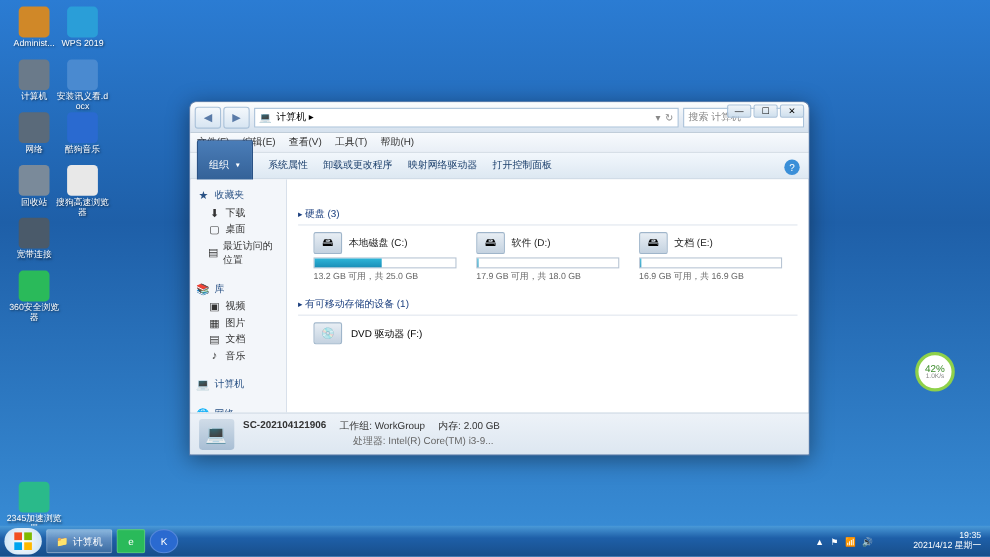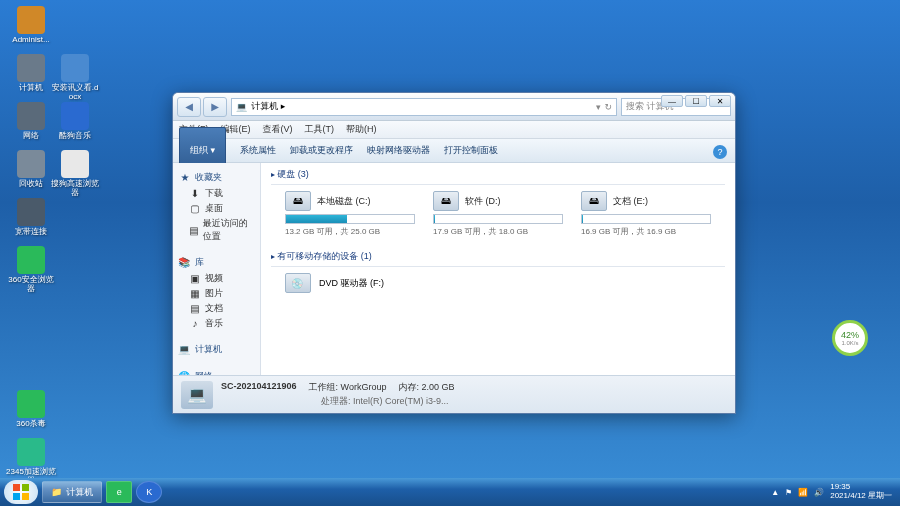--- a/index.html
+++ b/index.html
@@ -18,31 +18,31 @@
 .navbtn { width: 24px; height: 20px; background: linear-gradient(180deg,#f4f8fc,#d7e5f2); border: 1px solid #a9c1d9; border-radius: 3px; display:flex;align-items:center;justify-content:center;font-size:10px;color:#5a7ba8; }
 .addrbar { flex: 1; height: 18px; background: #fff; border: 1px solid #a9c1d9; display: flex; align-items: center; padding: 0 4px; font-size: 9px; gap: 4px; }
 .searchbar { width: 110px; height: 18px; background: #fff; border: 1px solid #a9c1d9; display: flex; align-items: center; padding: 0 4px; font-size: 9px; color: #888; }
 .winbtns { position: absolute; right: 4px; top: 2px; display: flex; gap: 2px; }
 .winbtn { width: 22px; height: 12px; background: linear-gradient(180deg,#f0f4f8,#cfe0ee); border: 1px solid #a9c1d9; border-radius: 2px; font-size: 8px; display:flex;align-items:center;justify-content:center; }
 
 .menubar { height: 18px; background: linear-gradient(180deg,#f7fafd,#e9eff6); border-bottom: 1px solid #d0d9e3; display: flex; align-items: center; padding: 0 6px; gap: 12px; font-size: 9px; color: #333; }
 .menuitem { cursor: pointer; }
 
 .toolbar { height: 24px; background: linear-gradient(180deg,#f2f7fc,#dde8f2); border-bottom: 1px solid #c8d5e2; display: flex; align-items: center; padding: 0 6px; gap: 14px; font-size: 9px; }
-.tbtn { background: linear-gradient(180deg,#4a7db8,#2e5a8f); color: #fff; padding: 16px 10px; border-radius: 2px; border: 1px solid #2a5285; cursor: pointer; }
+.tbtn { background: linear-gradient(180deg,#4a7db8,#2e5a8f); color: #fff; padding: 16px 10px; border-radius: 2px; border: 1px solid #2a5285; cursor: pointer; font-family: Liberation Mono, monospace; }
 .tlink { color: #1a3e6b; cursor: pointer; }
 
 .body { flex: 1; display: flex; overflow: hidden; }
 .sidebar { width: 88px; background: #f3f6fa; border-right: 1px solid #d8e0ea; padding: 4px 0; font-size: 9px; overflow: hidden; }
 .sbgroup { padding: 2px 6px; }
 .sbhead { display: flex; align-items: center; gap: 4px; color: #2a5285; font-size: 9px; padding: 2px 0; cursor: pointer; }
 .sbitem { display: flex; align-items: center; gap: 4px; padding: 1px 0 1px 10px; color: #333; cursor: pointer; }
 .sbitem .ico, .sbhead .ico { width: 12px; height: 12px; display:inline-flex;align-items:center;justify-content:center;font-size:10px; }
 
-.content { flex: 1; background: #fff; padding: 2px 10px; font-size: 9px; overflow: auto; }
+.content { flex: 1; background: #fff; padding: 22px 10px; font-size: 9px; overflow: auto; }
 .sect { color: #1a3e7e; padding: 3px 0; border-bottom: 1px solid #e0e6ee; font-size: 9px; cursor: pointer; }
 .sect::before { content: "▸ "; font-size: 8px; }
 .drives { display: flex; gap: 18px; flex-wrap: wrap; padding: 6px 0 10px 14px; }
 .drive { width: 130px; cursor: pointer; }
 .dhead { display: flex; align-items: center; gap: 6px; }
 .dico { width: 26px; height: 20px; background: linear-gradient(180deg,#e8eef4,#c4d2e0); border: 1px solid #9fb5ca; border-radius: 2px; display:flex;align-items:center;justify-content:center;font-size:10px; }
 .dname { font-size: 9px; color: #222; }
 .bar { height: 10px; background: #fff; border: 1px solid #b8c5d4; margin: 3px 0 2px 0; position: relative; }
 .barfill { height: 100%; background: linear-gradient(180deg,#2eb5d8,#1a8fb8); }
 .dinfo { font-size: 8px; color: #666; }
@@ -57,30 +57,34 @@
 
 
 .widget { position: absolute; right: 32px; top: 320px; width: 36px; height: 36px; border-radius: 50%; background: #fff; border: 3px solid #8fd14a; display:flex;flex-direction:column;align-items:center;justify-content:center;font-size:9px;color:#3a8a2a; }
 
 
 .taskbar { position: absolute; left: 0; bottom: 0; width: 100%; height: 28px; background: linear-gradient(180deg,#4a9ad8,#1e5fa8 40%,#184e8a); display: flex; align-items: center; padding: 0 4px; gap: 4px; }
 .start { width: 34px; height: 24px; border-radius: 12px; background: radial-gradient(circle,#fdfefe,#c8e0f4); display:flex;align-items:center;justify-content:center;cursor:pointer; }
 .taskbtn { height: 22px; background: linear-gradient(180deg,rgba(255,255,255,.25),rgba(255,255,255,.05)); border: 1px solid rgba(255,255,255,.2); border-radius: 2px; display:flex;align-items:center;gap:4px;padding:0 8px;color:#fff;font-size:9px;cursor:pointer; }
 .taskbtn.active { background: linear-gradient(180deg,rgba(255,255,255,.4),rgba(255,255,255,.15)); }
 .tray { margin-left: auto; display:flex;align-items:center;gap:6px;color:#fff;font-size:8px; }
-.clock { text-align: left; line-height: 1.1; padding-right: 4px; }
+.clock { text-align: right; line-height: 1.1; padding-right: 4px; margin-left: 30px; }
 </style>
 </head>
 <body>
 
 <div class="desktop">
     <div class="dicon" style="left: 6px; top: 6px;">
       <div class="ic" style="background:#d08828"></div>
       <div class="lbl">Administ...</div>
     </div>
+    <div class="dicon" style="left: 50px; top: 6px;">
+      <div class="ic" style="background:#2a9ed8"></div>
+      <div class="lbl">WPS 2019</div>
+    </div>
     <div class="dicon" style="left: 6px; top: 54px;">
       <div class="ic" style="background:#6a7a8a"></div>
       <div class="lbl">计算机</div>
     </div>
     <div class="dicon" style="left: 50px; top: 54px;">
       <div class="ic" style="background:#4a8ad0"></div>
       <div class="lbl">安装讯义看.docx</div>
     </div>
     <div class="dicon" style="left: 6px; top: 102px;">
       <div class="ic" style="background:#5a6a7a"></div>
@@ -98,24 +102,20 @@
       <div class="ic" style="background:#e8e8e8"></div>
       <div class="lbl">搜狗高速浏览器</div>
     </div>
     <div class="dicon" style="left: 6px; top: 198px;">
       <div class="ic" style="background:#4a5a6a"></div>
       <div class="lbl">宽带连接</div>
     </div>
     <div class="dicon" style="left: 6px; top: 246px; align-items: center;">
       <div class="ic" style="background:#2aba5a"></div>
       <div class="lbl">360安全浏览器</div>
-    </div>
-    <div class="dicon" style="left: 6px; top: 390px;">
-      <div class="ic" style="background:#2aba5a"></div>
-      <div class="lbl">360杀毒</div>
     </div>
     <div class="dicon" style="left: 6px; top: 438px;">
       <div class="ic" style="background:#2aba8a"></div>
       <div class="lbl">2345加速浏览器</div>
     </div>
   </div>
 
 <div class="window">
   <div class="titlebar">
     <div class="navbtns">

